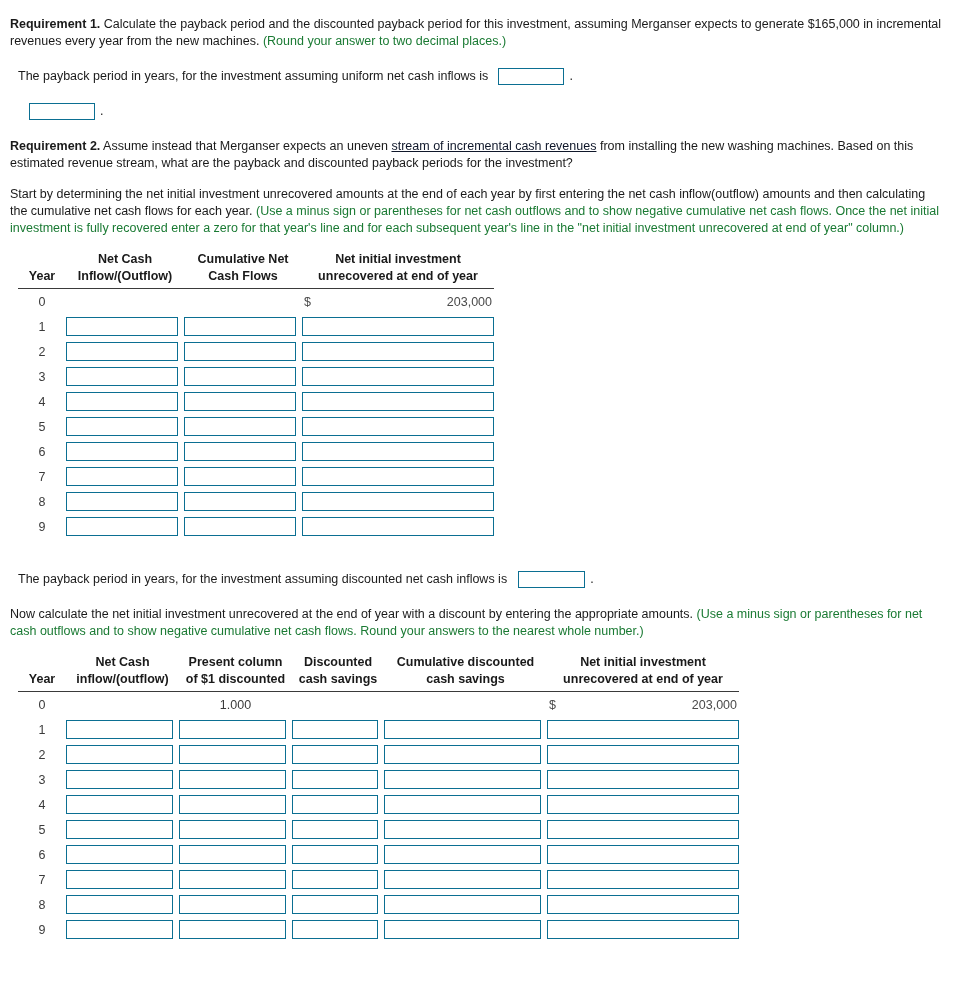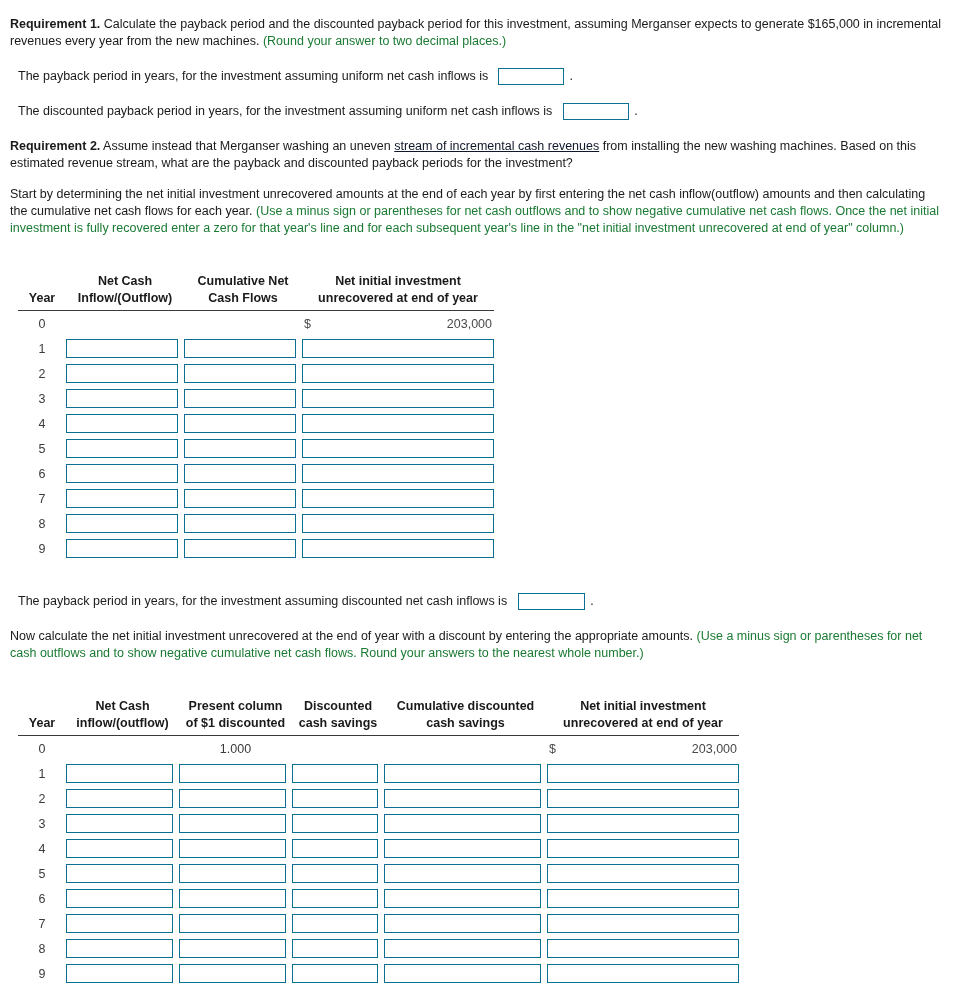--- a/index.html
+++ b/index.html
@@ -59,21 +59,21 @@
   }
   table.grid th {
     font-weight: bold;
     font-size: 12.5px;
     text-align: center;
     padding: 0;
     vertical-align: bottom;
     line-height: 17px;
     color: #1a1a1a;
   }
-  table.grid th .l1 { display: block; margin-top: 22px; }
+  table.grid th .l1 { display: block; }
   table.grid th .l2 { display: block; }
   table.grid thead tr.hdr th { border-bottom: 1.6px solid #3a3a3a; padding-bottom: 3px; }
   table.grid td { padding: 0; font-size: 12.5px; color: #3b3b3b; }
   td.yr {
     text-align: center;
     vertical-align: middle;
     color: #4a4a4a;
   }
   tr.zero td { height: 25px; vertical-align: middle; }
   tr.inp td { height: 25px; vertical-align: middle; }
@@ -116,29 +116,28 @@
 
   <div class="prompt-row">
     <span class="ptext">The payback period in years, for the investment assuming uniform net cash inflows is</span>
     <span class="ansbox w-ans-a"></span>
     <span class="period">.</span>
   </div>
 
   <div class="spacer-lg"></div>
 
   <div class="prompt-row">
-    <span class="ptext">The discounted payback period in years, for the investment assuming uniform net cash inflows is</span>
     <span class="ansbox w-ans-b"></span>
     <span class="period">.</span>
   </div>
 
   <div class="spacer-lg"></div>
 
   <p class="block">
-    <span class="bold">Requirement 2.</span><span> Assume instead that Merganser washing an uneven </span><a class="link">stream of incremental cash revenues</a><span> from installing the new washing machines. Based on this estimated revenue stream, what are the payback and discounted payback periods for the investment?</span>
+    <span class="bold">Requirement 2.</span><span> Assume instead that Merganser expects an uneven </span><a class="link">stream of incremental cash revenues</a><span> from installing the new washing machines. Based on this estimated revenue stream, what are the payback and discounted payback periods for the investment?</span>
   </p>
 
   <div class="spacer-md"></div>
 
   <p class="block">
     <span>Start by determining the net initial investment unrecovered amounts at the end of each year by first entering the net cash inflow(outflow) amounts and then calculating the cumulative net cash flows for each year. </span><span class="green">(Use a minus sign or parentheses for net cash outflows and to show negative cumulative net cash flows. Once the net initial investment is fully recovered enter a zero for that year's line and for each subsequent year's line in the "net initial investment unrecovered at end of year" column.)</span>
   </p>
 
   <div class="spacer-md"></div>
 

